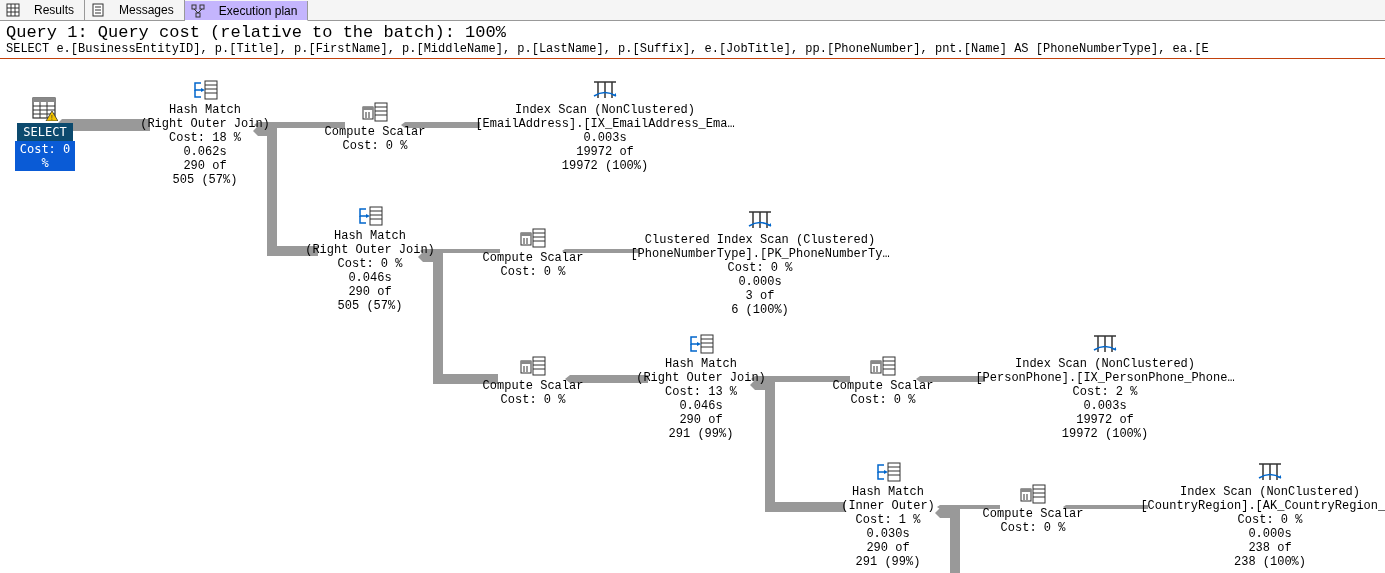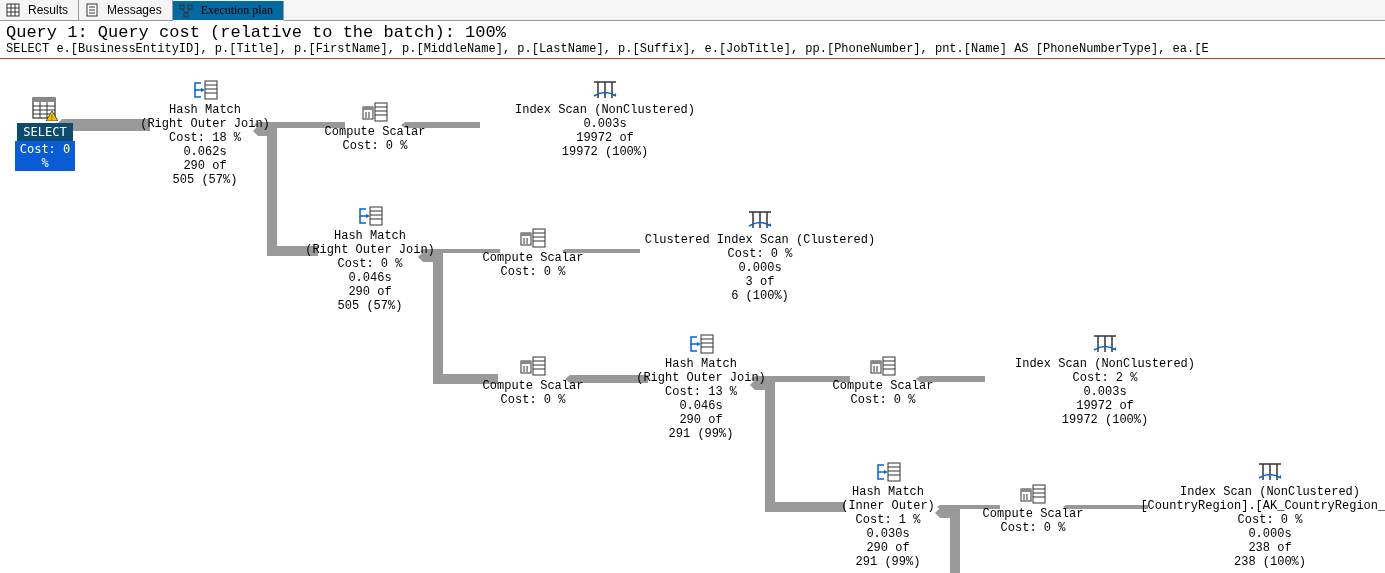--- a/index.html
+++ b/index.html
@@ -1,19 +1,19 @@
 <!DOCTYPE html>
 <html><head>
 <meta charset="utf-8">
 <style>
   * { box-sizing: border-box; margin: 0; padding: 0; }
   body { font-family: "Segoe UI", Tahoma, sans-serif; font-size: 12px; background: #fff; width: 1385px; height: 573px; overflow: hidden; position: relative; }
   .tabs { display: flex; border-bottom: 1px solid #999; height: 21px; background: #f5f5f5; }
-  .tab { padding: 2px 10px 2px 6px; display: flex; align-items: center; gap: 8px; border-right: 1px solid #999; background: #f5f5f5; cursor: pointer; font-size: 12px; }
-  .tab.active { background: #0369a1; border-bottom: 1px solid #fff; position: relative; top: 1px; font-family: Liberation Serif, serif; }
+  .tab { padding: 2px 10px 2px 6px; display: flex; align-items: center; gap: 14px; border-right: 1px solid #999; background: #f5f5f5; cursor: pointer; font-size: 12px; }
+  .tab.active { background: #c4b5fd; border-bottom: 1px solid #fff; position: relative; top: 1px; }
   .tab-icon { width: 14px; height: 14px; display: inline-block; }
   .query-header { padding: 2px 6px 0 6px; font-family: Consolas, "Courier New", monospace; font-size: 17px; white-space: nowrap; overflow: hidden; }
   .query-text { padding: 0 6px 2px 6px; font-family: Consolas, "Courier New", monospace; font-size: 12px; white-space: nowrap; overflow: hidden; border-bottom: 1px solid #c2410c; }
   .plan-canvas { position: relative; width: 100%; height: calc(100% - 56px); overflow: hidden; }
   .node { position: absolute; text-align: center; font-family: Consolas, "Courier New", monospace; font-size: 12px; line-height: 14px; cursor: pointer; }
   .node .icon { display: block; margin: 0 auto 2px auto; }
   .select-box { background: #0c4a6e; color: #fff; padding: 2px 6px; font-family: Consolas, monospace; font-size: 12px; display: inline-block; }
   .select-cost { background: #0a5bd6; color: #fff; padding: 1px 4px; font-family: Consolas, monospace; font-size: 12px; display: inline-block; }
   svg.arrow { position: absolute; pointer-events: none; }
   .icon-table { width: 26px; height: 24px; }
@@ -167,20 +167,21 @@
   <div class="node" style="left:475px;top:20px;width:260px;">
     <svg class="icon scan-icon" viewBox="0 0 26 22">
         <line x1="6" y1="3" x2="6" y2="19" stroke="#333" stroke-width="1.5"></line>
         <line x1="13" y1="3" x2="13" y2="19" stroke="#333" stroke-width="1.5"></line>
         <line x1="20" y1="3" x2="20" y2="19" stroke="#333" stroke-width="1.5"></line>
         <line x1="2" y1="3" x2="24" y2="3" stroke="#333" stroke-width="1.5"></line>
         <path d="M 2 17 Q 13 10 24 17" fill="none" stroke="#06c" stroke-width="1.5"></path>
         <path d="M 24 14 L 24 17 L 21 17 Z" fill="#06c"></path>
       </svg>
     <div>Index Scan (NonClustered)</div>
+    <div>[EmailAddress].[IX_EmailAddress_Ema…</div>
     <div>0.003s</div>
     <div>19972 of</div>
     <div>19972 (100%)</div>
   </div>
 
   <div class="node" style="left:305px;top:146px;width:130px;">
     <svg class="icon hm-icon" viewBox="0 0 28 22">
         <rect x="14" y="2" width="12" height="18" fill="#fff" stroke="#333"></rect>
         <line x1="14" y1="6" x2="26" y2="6" stroke="#333"></line>
         <line x1="14" y1="10" x2="26" y2="10" stroke="#333"></line>
@@ -215,20 +216,21 @@
   <div class="node" style="left:630px;top:150px;width:260px;">
     <svg class="icon scan-icon" viewBox="0 0 26 22">
         <line x1="6" y1="3" x2="6" y2="19" stroke="#333" stroke-width="1.5"></line>
         <line x1="13" y1="3" x2="13" y2="19" stroke="#333" stroke-width="1.5"></line>
         <line x1="20" y1="3" x2="20" y2="19" stroke="#333" stroke-width="1.5"></line>
         <line x1="2" y1="3" x2="24" y2="3" stroke="#333" stroke-width="1.5"></line>
         <path d="M 2 17 Q 13 10 24 17" fill="none" stroke="#06c" stroke-width="1.5"></path>
         <path d="M 24 14 L 24 17 L 21 17 Z" fill="#06c"></path>
       </svg>
     <div>Clustered Index Scan (Clustered)</div>
+    <div>[PhoneNumberType].[PK_PhoneNumberTy…</div>
     <div>Cost: 0 %</div>
     <div>0.000s</div>
     <div>3 of</div>
     <div>6 (100%)</div>
   </div>
 
   <div class="node" style="left:478px;top:296px;width:110px;">
     <svg class="icon cs-icon" viewBox="0 0 28 22">
         <rect x="14" y="2" width="12" height="18" fill="#fff" stroke="#333"></rect>
         <line x1="14" y1="6" x2="26" y2="6" stroke="#333"></line>
@@ -279,20 +281,21 @@
   <div class="node" style="left:975px;top:274px;width:260px;">
     <svg class="icon scan-icon" viewBox="0 0 26 22">
         <line x1="6" y1="3" x2="6" y2="19" stroke="#333" stroke-width="1.5"></line>
         <line x1="13" y1="3" x2="13" y2="19" stroke="#333" stroke-width="1.5"></line>
         <line x1="20" y1="3" x2="20" y2="19" stroke="#333" stroke-width="1.5"></line>
         <line x1="2" y1="3" x2="24" y2="3" stroke="#333" stroke-width="1.5"></line>
         <path d="M 2 17 Q 13 10 24 17" fill="none" stroke="#06c" stroke-width="1.5"></path>
         <path d="M 24 14 L 24 17 L 21 17 Z" fill="#06c"></path>
       </svg>
     <div>Index Scan (NonClustered)</div>
+    <div>[PersonPhone].[IX_PersonPhone_Phone…</div>
     <div>Cost: 2 %</div>
     <div>0.003s</div>
     <div>19972 of</div>
     <div>19972 (100%)</div>
   </div>
 
   <div class="node" style="left:828px;top:402px;width:120px;">
     <svg class="icon hm-icon" viewBox="0 0 28 22">
         <rect x="14" y="2" width="12" height="18" fill="#fff" stroke="#333"></rect>
         <line x1="14" y1="6" x2="26" y2="6" stroke="#333"></line>

